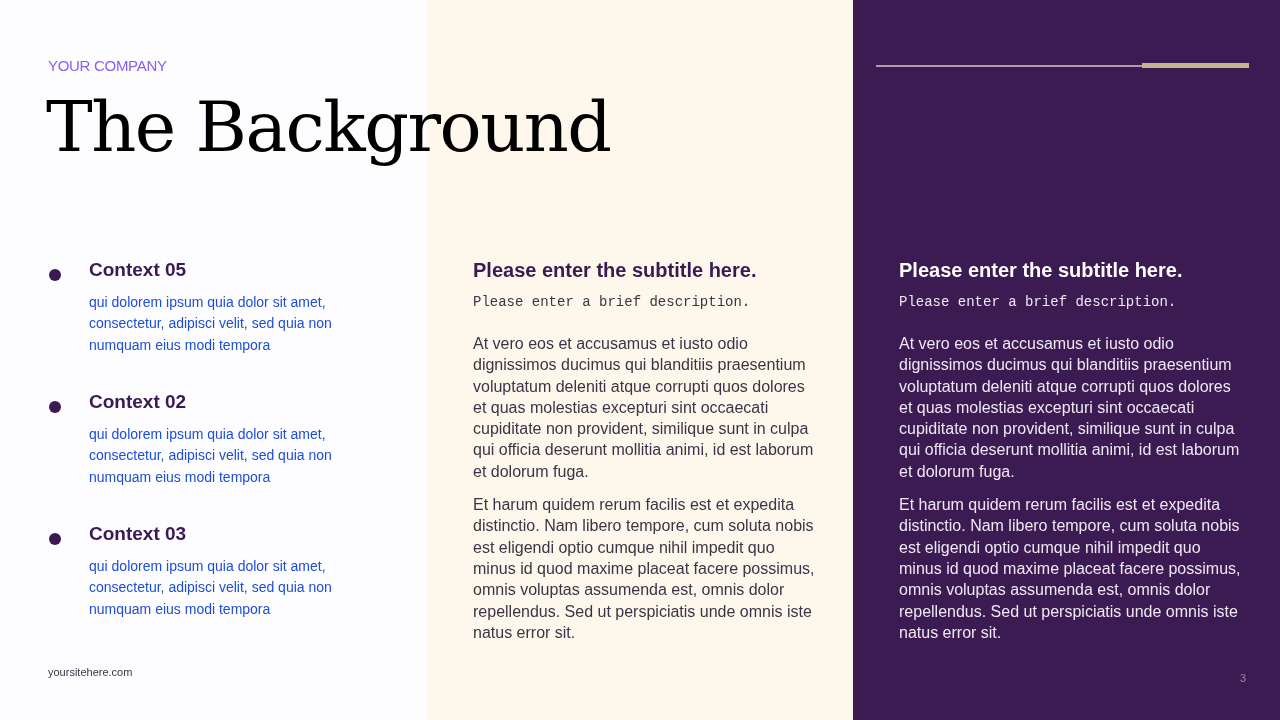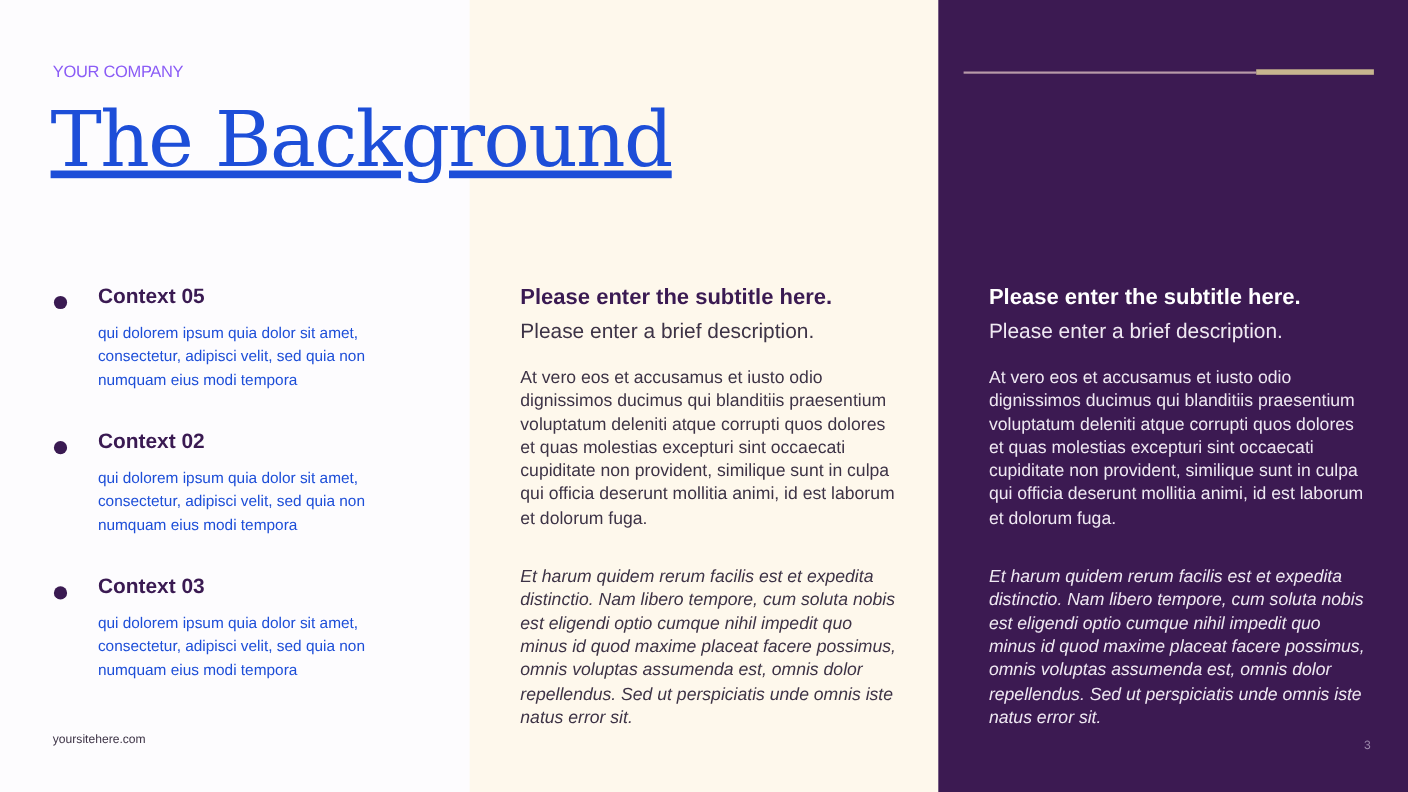--- a/index.html
+++ b/index.html
@@ -1,33 +1,33 @@
 <!DOCTYPE html>
 <html><head>
 <meta charset="utf-8">
 <style>
   html, body { margin:0; padding:0; }
   body { width:1280px; height:720px; position:relative; overflow:hidden; background:#fdfcfe; font-family:"Liberation Sans", sans-serif; }
   .col-left { position:absolute; left:0; top:0; width:427px; height:720px; background:#fdfcfe; }
   .col-mid { position:absolute; left:427px; top:0; width:426px; height:720px; background:#fef8ec; }
   .col-right { position:absolute; left:853px; top:0; width:427px; height:720px; background:#3c1a52; }
   .company { position:absolute; left:48px; top:57px; font-size:15px; color:#8b5cf6; letter-spacing:-0.3px; }
-  .title { position:absolute; left:46px; top:92px; font-family:"DejaVu Serif", serif; font-size:70px; color:#1d4ed8; letter-spacing:-1.5px; white-space:nowrap; line-height:1;text-decoration:underline; }
+  .title { position:absolute; left:46px; top:92px; font-family:"DejaVu Serif", serif; font-size:70px; color:#000000; letter-spacing:-1.5px; white-space:nowrap; line-height:1; }
   .rule-thin { position:absolute; left:876px; top:65px; width:266px; height:2px; background:#b79aa8; }
   .rule-thick { position:absolute; left:1142px; top:63px; width:107px; height:5px; background:#c7b58f; }
   .ctx { position:absolute; left:48px; width:320px; }
   .ctx .dot { position:absolute; left:1px; top:10px; width:12px; height:12px; border-radius:50%; background:#3a1a52; }
   .ctx h3 { margin:0; position:absolute; left:41px; top:0; font-size:19px; font-weight:bold; color:#3a1a52; line-height:22px; white-space:nowrap; }
   .ctx p { margin:0; position:absolute; left:41px; top:33px; width:280px; font-size:14px; line-height:21.3px; color:#1d4ed8; }
   .panel { position:absolute; width:345px; }
   .panel h3 { margin:0; font-size:20px; font-weight:bold; line-height:22px; white-space:nowrap; }
-  .panel .brief { margin:11px 0 0 0; font-size:19px; line-height:20px; }
+  .panel .brief { margin:11px 0 0 0; font-size:14px; line-height:20px;font-family:Liberation Mono, monospace; }
   .panel .para { margin:0; font-size:16px; line-height:21.3px; }
   .panel .p1 { margin-top:21px; }
-  .panel .p2 { margin-top:32px;font-style:italic; }
+  .panel .p2 { margin-top:12px; }
   .panel.mid h3 { color:#3a1a52; }
   .panel.mid .brief, .panel.mid .para { color:#3d3346; }
   .panel.right h3 { color:#ffffff; }
   .panel.right .brief, .panel.right .para { color:#efe8f2; }
   .site { position:absolute; left:48px; top:666px; font-size:11px; color:#3d3346; }
   .pagenum { position:absolute; left:1240px; top:672px; font-size:11px; color:#9c88ab; }
 </style>
 </head>
 <body>
 

